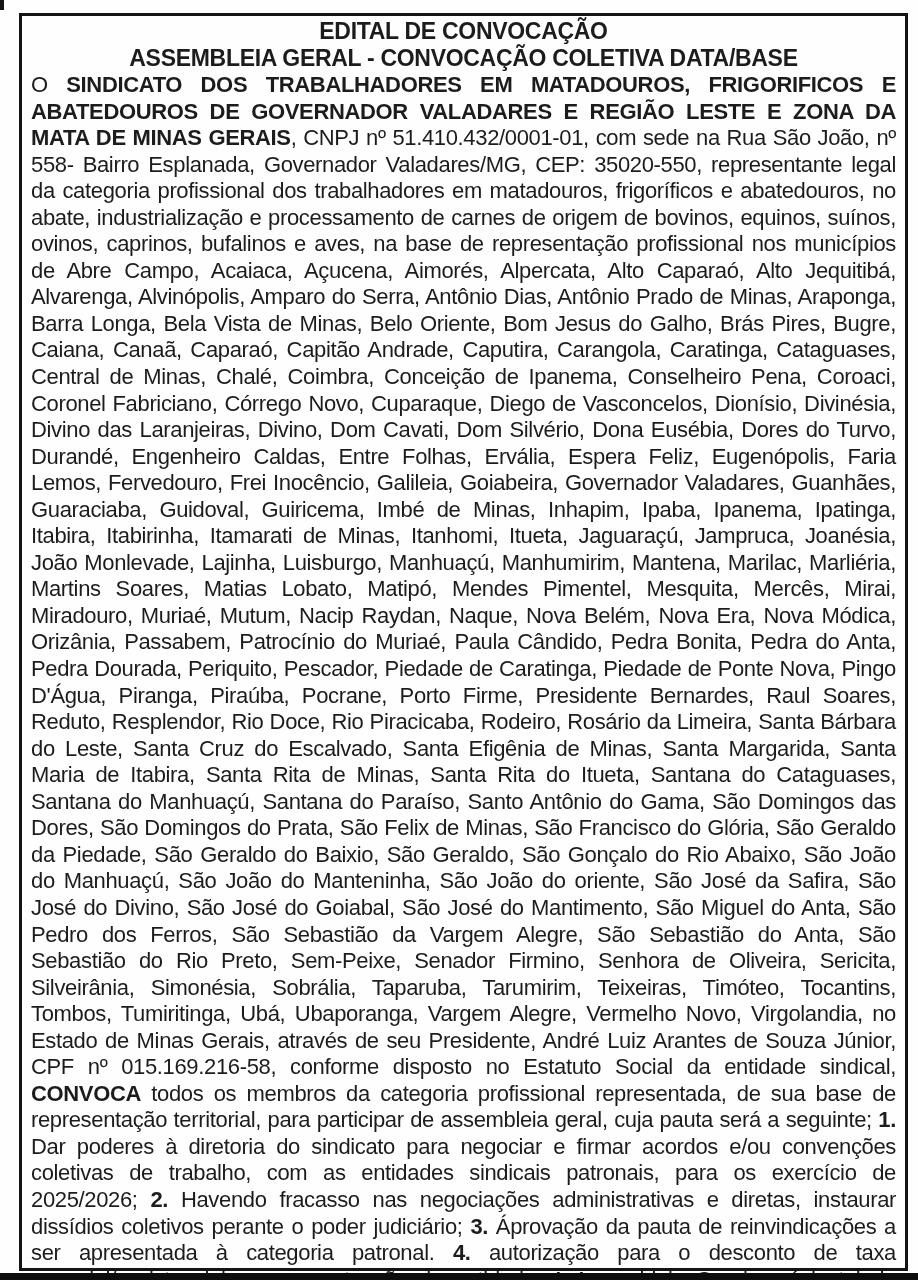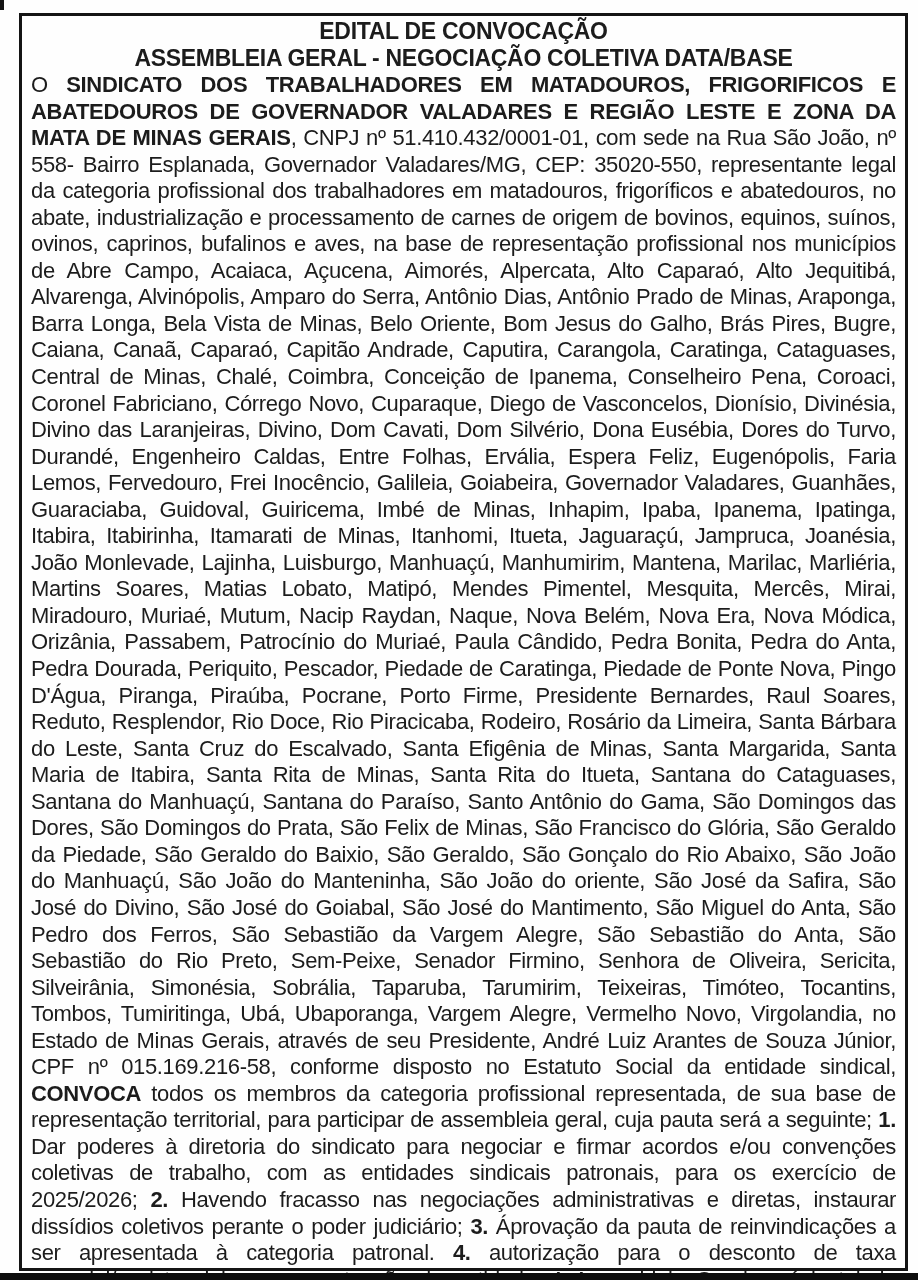--- a/index.html
+++ b/index.html
@@ -60,19 +60,19 @@
   }
 </style>
 </head>
 <body>
 
 <div class="page">
   <div class="corner-artifact"></div>
 
   <div class="notice-box">
     <div class="title">EDITAL DE CONVOCAÇÃO</div>
-    <div class="title">ASSEMBLEIA GERAL - NEGOCIAÇÃO COLETIVA DATA/BASE</div>
+    <div class="title">ASSEMBLEIA GERAL - CONVOCAÇÃO COLETIVA DATA/BASE</div>
     <p class="body-text"><span>O </span><span class="b">SINDICATO DOS TRABALHADORES EM MATADOUROS, FRIGORIFICOS E ABATEDOUROS DE GOVERNADOR VALADARES E REGIÃO LESTE E ZONA DA MATA DE MINAS GERAIS</span><span>, CNPJ nº 51.410.432/0001-01, com sede na Rua São João, nº 558- Bairro Esplanada, Governador Valadares/MG, CEP: 35020-550, representante legal da categoria profissional dos trabalhadores em matadouros, frigoríficos e abatedouros, no abate, industrialização e processamento de carnes de origem de bovinos, equinos, suínos, ovinos, caprinos, bufalinos e aves, na base de representação profissional nos municípios de Abre Campo, Acaiaca, Açucena, Aimorés, Alpercata, Alto Caparaó, Alto Jequitibá, Alvarenga, Alvinópolis, Amparo do Serra, Antônio Dias, Antônio Prado de Minas, Araponga, Barra Longa, Bela Vista de Minas, Belo Oriente, Bom Jesus do Galho, Brás Pires, Bugre, Caiana, Canaã, Caparaó, Capitão Andrade, Caputira, Carangola, Caratinga, Cataguases, Central de Minas, Chalé, Coimbra, Conceição de Ipanema, Conselheiro Pena, Coroaci, Coronel Fabriciano, Córrego Novo, Cuparaque, Diego de Vasconcelos, Dionísio, Divinésia, Divino das Laranjeiras, Divino, Dom Cavati, Dom Silvério, Dona Eusébia, Dores do Turvo, Durandé, Engenheiro Caldas, Entre Folhas, Ervália, Espera Feliz, Eugenópolis, Faria Lemos, Fervedouro, Frei Inocêncio, Galileia, Goiabeira, Governador Valadares, Guanhães, Guaraciaba, Guidoval, Guiricema, Imbé de Minas, Inhapim, Ipaba, Ipanema, Ipatinga, Itabira, Itabirinha, Itamarati de Minas, Itanhomi, Itueta, Jaguaraçú, Jampruca, Joanésia, João Monlevade, Lajinha, Luisburgo, Manhuaçú, Manhumirim, Mantena, Marilac, Marliéria, Martins Soares, Matias Lobato, Matipó, Mendes Pimentel, Mesquita, Mercês, Mirai, Miradouro, Muriaé, Mutum, Nacip Raydan, Naque, Nova Belém, Nova Era, Nova Módica, Orizânia, Passabem, Patrocínio do Muriaé, Paula Cândido, Pedra Bonita, Pedra do Anta, Pedra Dourada, Periquito, Pescador, Piedade de Caratinga, Piedade de Ponte Nova, Pingo D'Água, Piranga, Piraúba, Pocrane, Porto Firme, Presidente Bernardes, Raul Soares, Reduto, Resplendor, Rio Doce, Rio Piracicaba, Rodeiro, Rosário da Limeira, Santa Bárbara do Leste, Santa Cruz do Escalvado, Santa Efigênia de Minas, Santa Margarida, Santa Maria de Itabira, Santa Rita de Minas, Santa Rita do Itueta, Santana do Cataguases, Santana do Manhuaçú, Santana do Paraíso, Santo Antônio do Gama, São Domingos das Dores, São Domingos do Prata, São Felix de Minas, São Francisco do Glória, São Geraldo da Piedade, São Geraldo do Baixio, São Geraldo, São Gonçalo do Rio Abaixo, São João do Manhuaçú, São João do Manteninha, São João do oriente, São José da Safira, São José do Divino, São José do Goiabal, São José do Mantimento, São Miguel do Anta, São Pedro dos Ferros, São Sebastião da Vargem Alegre, São Sebastião do Anta, São Sebastião do Rio Preto, Sem-Peixe, Senador Firmino, Senhora de Oliveira, Sericita, Silveirânia, Simonésia, Sobrália, Taparuba, Tarumirim, Teixeiras, Timóteo, Tocantins, Tombos, Tumiritinga, Ubá, Ubaporanga, Vargem Alegre, Vermelho Novo, Virgolandia, no Estado de Minas Gerais, através de seu Presidente, André Luiz Arantes de Souza Júnior, CPF nº 015.169.216-58, conforme disposto no Estatuto Social da entidade sindical, </span><span class="b">CONVOCA</span><span> todos os membros da categoria profissional representada, de sua base de representação territorial, para participar de assembleia geral, cuja pauta será a seguinte; </span><span class="b">1.</span><span> Dar poderes à diretoria do sindicato para negociar e firmar acordos e/ou convenções coletivas de trabalho, com as entidades sindicais patronais, para os exercício de 2025/2026; </span><span class="b">2.</span><span> Havendo fracasso nas negociações administrativas e diretas, instaurar dissídios coletivos perante o poder judiciário; </span><span class="b">3.</span><span> Áprovação da pauta de reinvindicações a ser apresentada à categoria patronal. </span><span class="b">4.</span><span> autorização para o desconto de taxa negocial/assistencial para manutenção da entidade. A Assembleia Geral será instalada respeitando o Estatuto Social vigente, sendo que o quórum mínimo para deliberação em primeira convocação será de metade mais um dos participantes da categoria, </span></p>
 
   </div>
 
   <div class="bottom-bar"></div>
 </div>
 
 </body></html>

